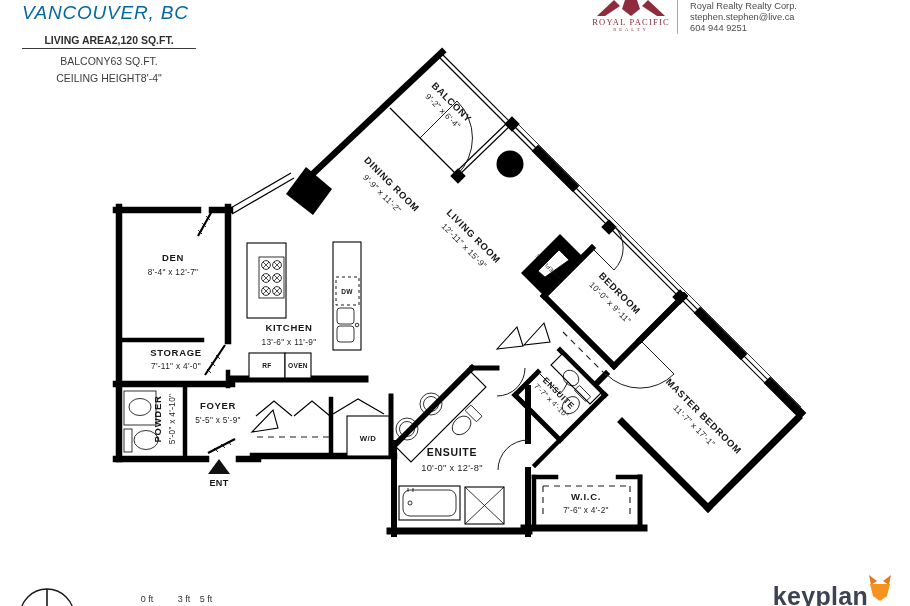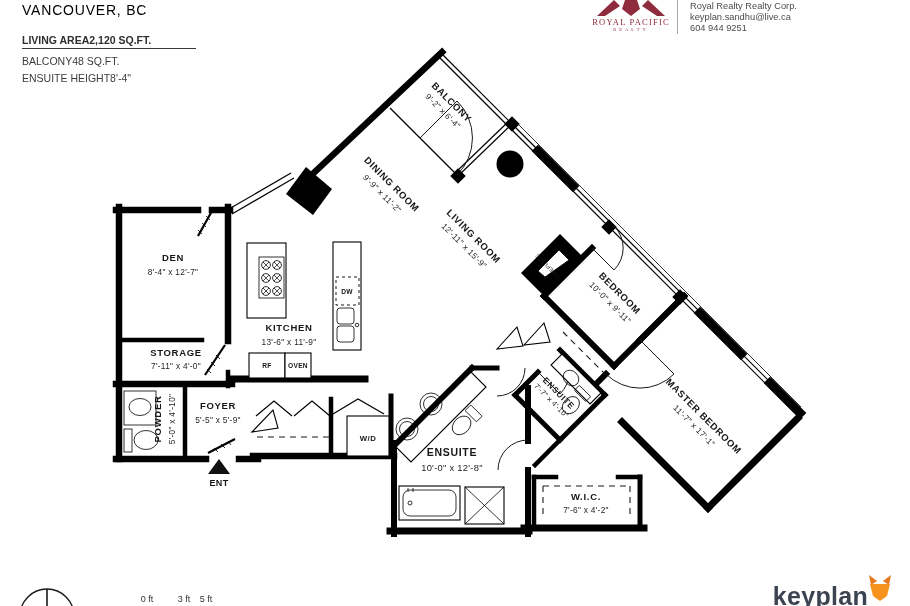--- a/index.html
+++ b/index.html
@@ -1,22 +1,22 @@
 <!DOCTYPE html>
 <html><head>
 <meta charset="utf-8">
 <style>
   html,body{margin:0;padding:0;background:#ffffff;}
   body{width:910px;height:606px;position:relative;overflow:hidden;
        font-family:"Liberation Sans",sans-serif;}
   .abs{position:absolute;}
   
-  #city-title{left:22px;top:2px;font-size:14px;letter-spacing:.8px;color:#000000;}
+  #city-title{left:22px;top:2px;font-size:19px;letter-spacing:.8px;color:#0369a1;font-style:italic;}
   #stats{left:22px;top:31px;width:174px;font-size:10.5px;color:#3c3c3c;}
-  .stat-row{display:flex;justify-content:flex-start;padding:2.5px 0;}
+  .stat-row{display:flex;justify-content:center;padding:2.5px 0;}
   .stat-row.first{font-weight:bold;color:#2e2e2e;border-bottom:1.6px solid #3a3a3a;margin-bottom:3px;}
   
   #agent-text{left:690px;top:1px;font-size:9.3px;line-height:11px;color:#4c4c4c;}
   #brand-block{left:588px;top:0;width:86px;text-align:center;color:#8e2c3e;}
   #brand-title{font-family:"Liberation Serif",serif;font-size:8.5px;letter-spacing:1.2px;margin-top:17px;}
   #brand-sub{font-family:"Liberation Serif",serif;font-size:4.5px;letter-spacing:3px;}
   #divider{left:677px;top:0;width:1px;height:34px;background:#a9a9a9;}
   
   svg{position:absolute;left:0;top:0;}
   .w{stroke:#000;fill:none;stroke-linecap:square;}
@@ -43,42 +43,42 @@
 
 <div class="abs" id="city-title">VANCOUVER, BC</div>
 
 <div class="abs" id="stats">
   <div class="stat-row first">
     <span>LIVING AREA</span>
     <span>2,120 SQ.FT.</span>
   </div>
   <div class="stat-row">
     <span>BALCONY</span>
-    <span>48 SQ.FT.</span>
+    <span>63 SQ.FT.</span>
   </div>
   <div class="stat-row">
-    <span>ENSUITE HEIGHT</span>
+    <span>CEILING HEIGHT</span>
     <span>8'-4"</span>
   </div>
 </div>
 
 <div class="abs" id="brand-block">
   <svg width="86" height="17" viewBox="0 0 86 17">
     <polygon points="9,16 26,0 32,6 17,16" fill="#8e2c3e"></polygon>
     <polygon points="77,16 60,0 54,6 69,16" fill="#8e2c3e"></polygon>
     <polygon points="37,0 49,0 52,9 43,16 34,9" fill="#8e2c3e"></polygon>
   </svg>
   <div id="brand-title">ROYAL PACIFIC</div>
   <div id="brand-sub">REALTY</div>
 </div>
 <div class="abs" id="divider"></div>
 
 <div class="abs" id="agent-text">
   <div>Royal Realty Realty Corp.</div>
-  <div>keyplan.sandhu@live.ca</div>
+  <div>stephen.stephen@live.ca</div>
   <div>604 944 9251</div>
 </div>
 
 <svg width="910" height="606" viewBox="0 0 910 606">
 
   <g>
 
     <path class="w w65" d="M119,207 L119,459"></path>
     <path class="w w65" d="M116,210 L198,210"></path>
     <path class="w w65" d="M212,210 L230,210"></path>

